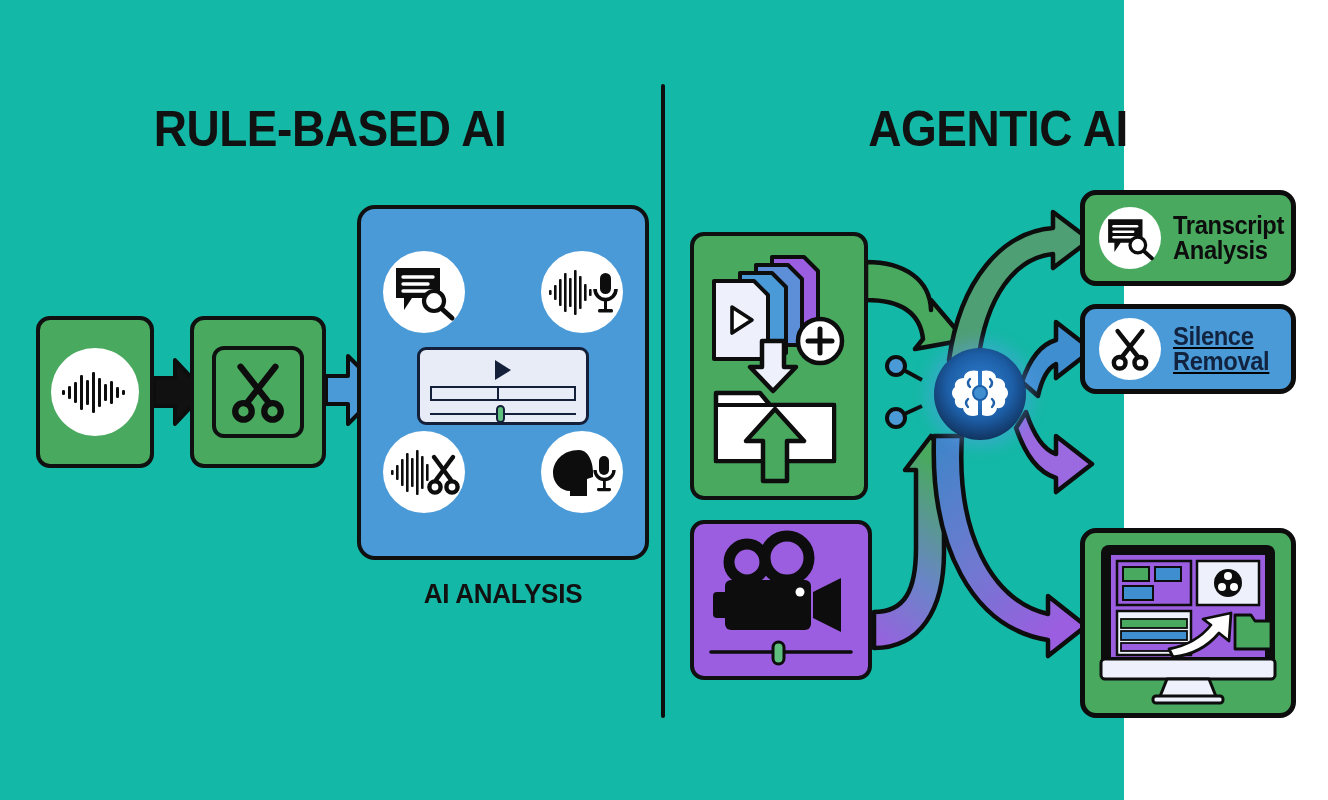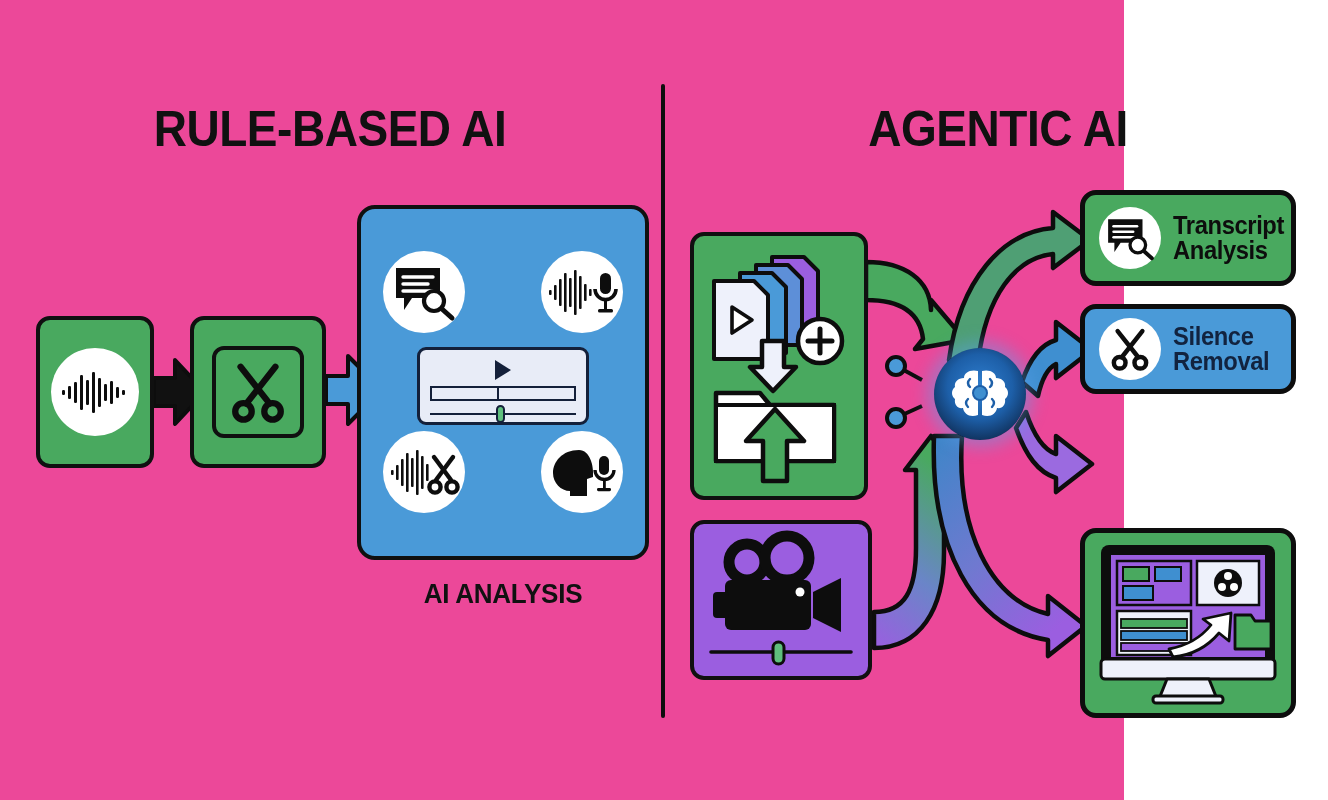--- a/index.html
+++ b/index.html
@@ -2,21 +2,21 @@
 <html><head>
 <meta charset="utf-8">
 <style>
   * { box-sizing: border-box; margin: 0; padding: 0; }
   html, body {
     width: 1328px; height: 800px;
     background: #ffffff;
     font-family: "Liberation Sans", sans-serif;
     overflow: hidden;
   }
-  #stage { position: relative; width: 1124px; height: 800px; background:#ec4899; }
+  #stage { position: relative; width: 1124px; height: 800px; background:#14b8a6; }
 
   
   .panel-title {
     position: absolute;
     font-weight: 900;
     letter-spacing: -0.5px;
     color: #111111;
     white-space: nowrap;
     transform: scaleX(0.92);
     transform-origin: center;
@@ -105,21 +105,21 @@
   }
   .result-card .rc-icon {
     width: 62px; height: 62px; flex: 0 0 62px; border-radius: 50%;
     background:#fff; display:flex; align-items:center; justify-content:center;
   }
   .result-card .rc-label {
     font-size: 25px; font-weight: 900; line-height: 1.02;
     letter-spacing: -0.4px; transform: scaleX(0.95); transform-origin: left center;
   }
   #card-transcript { left: 1080px; top: 190px; width: 216px; height: 96px; background: var(--green); }
-  #card-silence    { left: 1080px; top: 304px; width: 216px; height: 90px; background: var(--blue); }
+  #card-silence    { left: 1080px; top: 304px; width: 216px; height: 90px; background: var(--blue); text-decoration: underline; }
   #card-speaker    { left: 1080px; top: 414px; width: 216px; height: 92px; background: var(--purple); }
   #card-transcript .rc-label { color:#0d0d0d; }
   #card-silence .rc-label    { color:#12233f; }
   #card-speaker .rc-label    { color:#161327; }
 
   #card-editor {
     left: 1080px; top: 528px; width: 216px; height: 190px; background: var(--green);
     border: 5px solid #0d0d0d; border-radius: 16px; position: absolute;
     display:flex; align-items:center; justify-content:center;
   }

